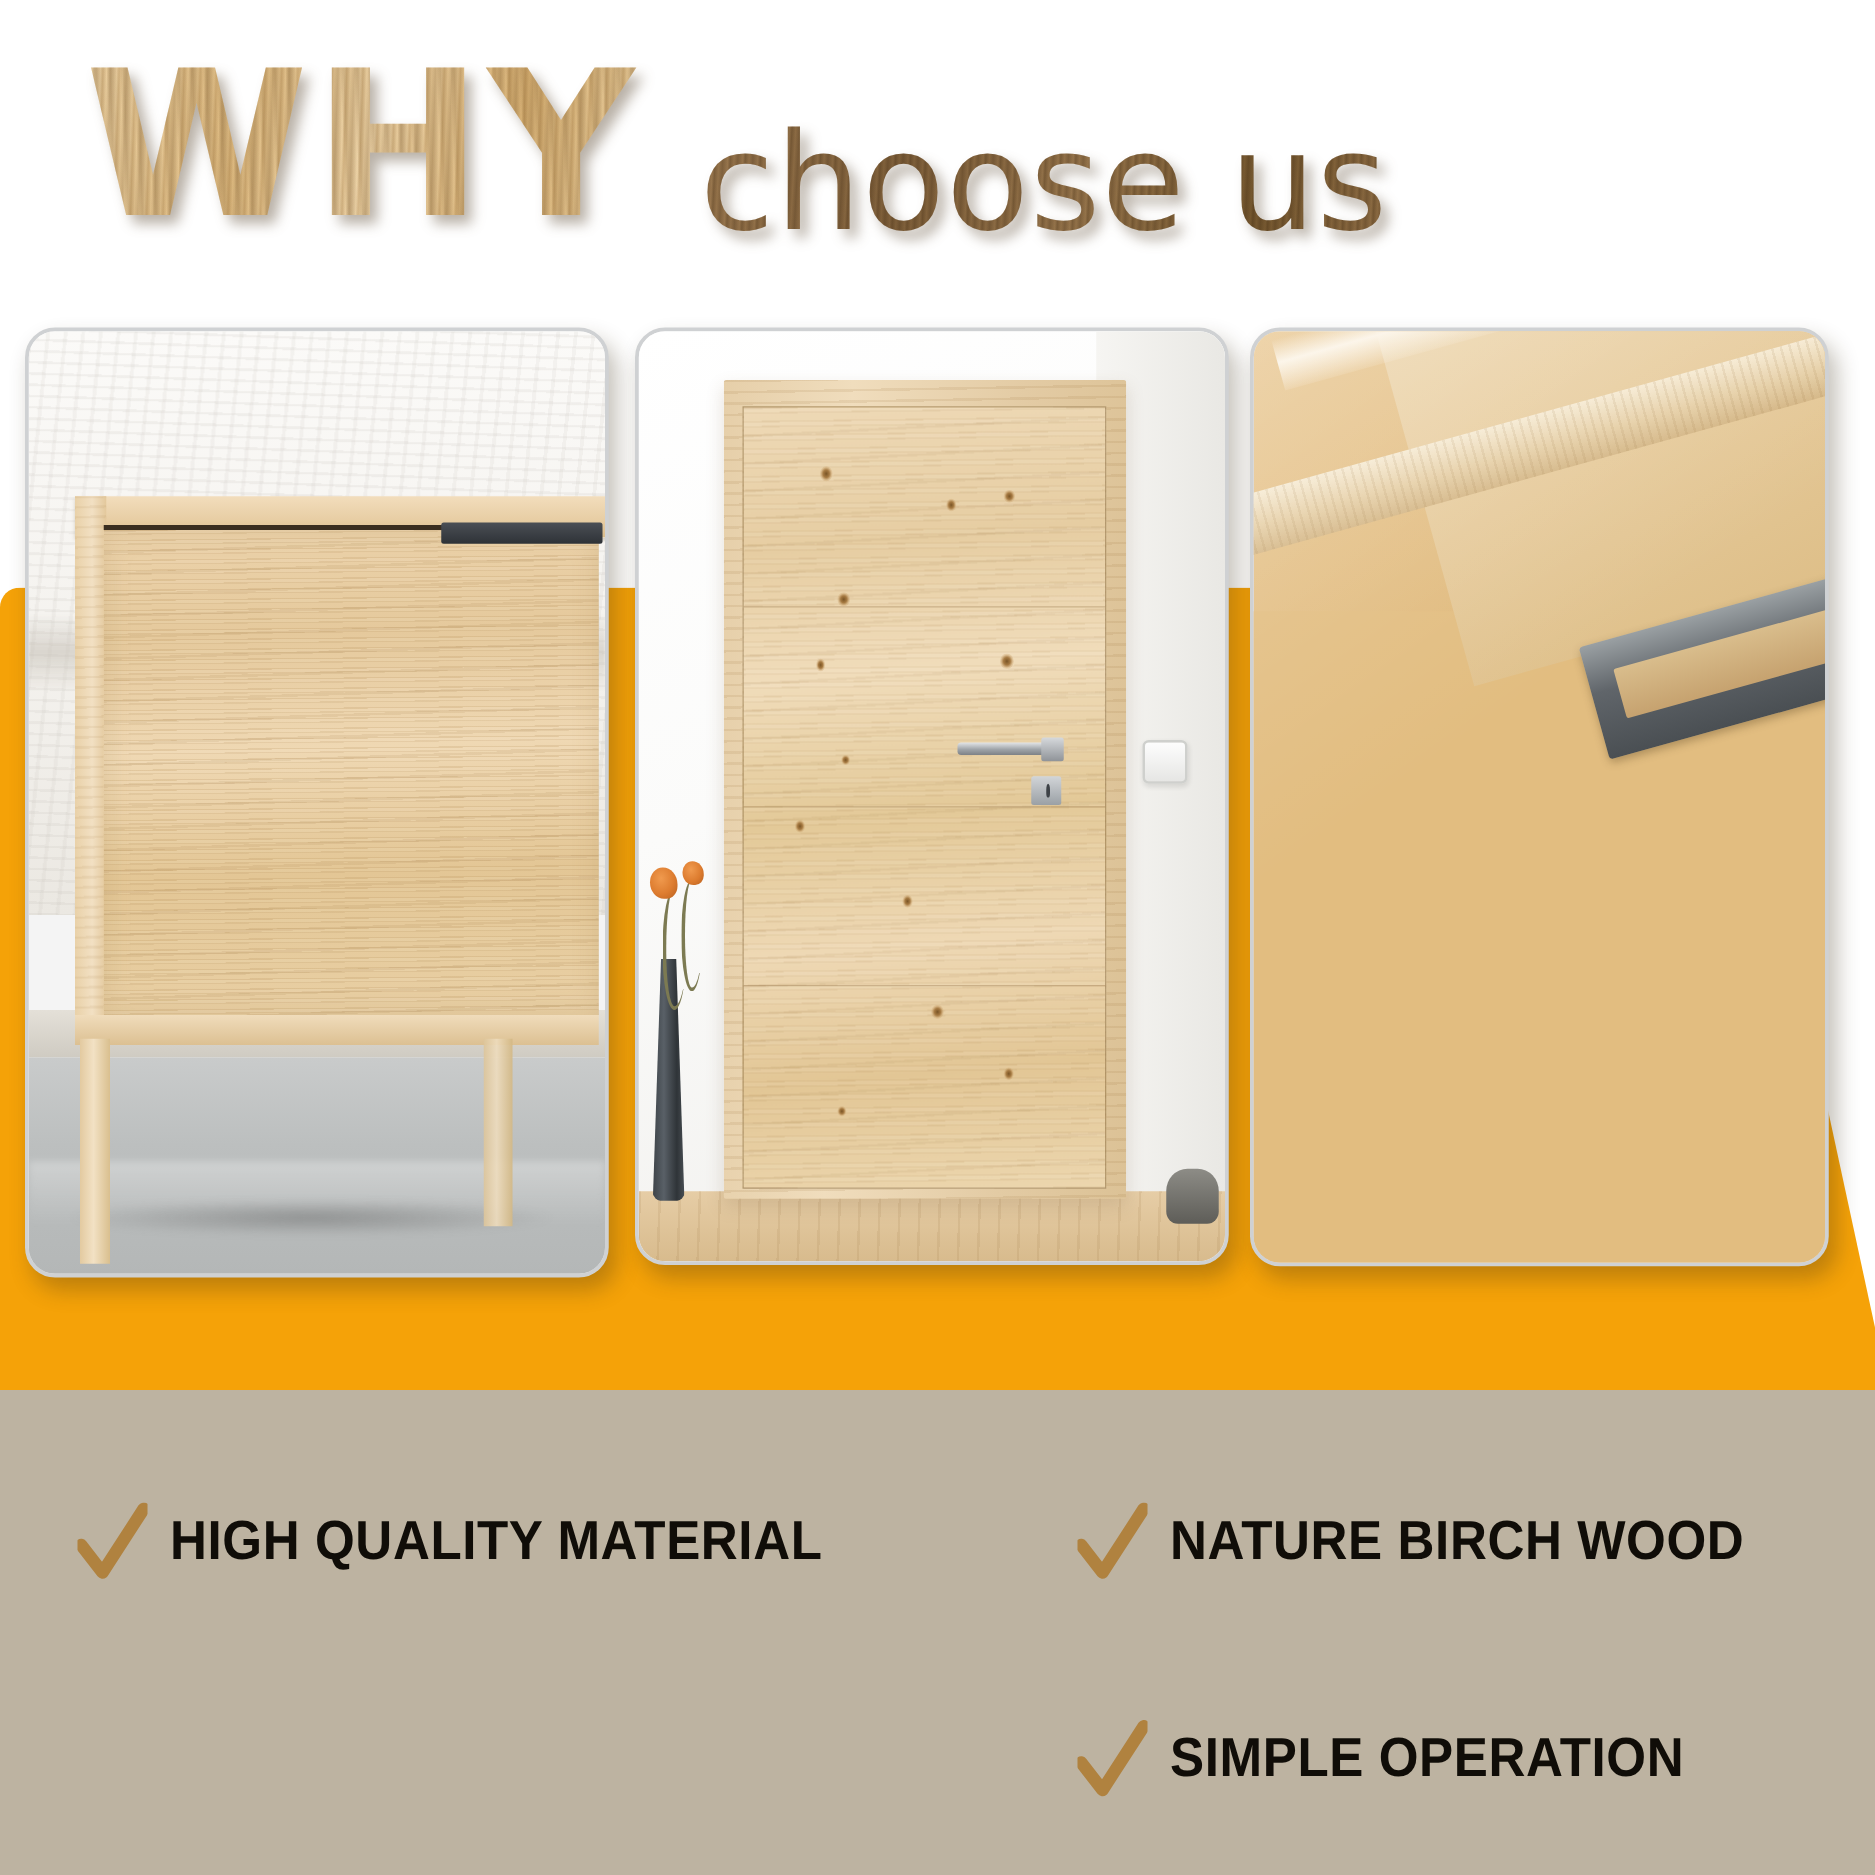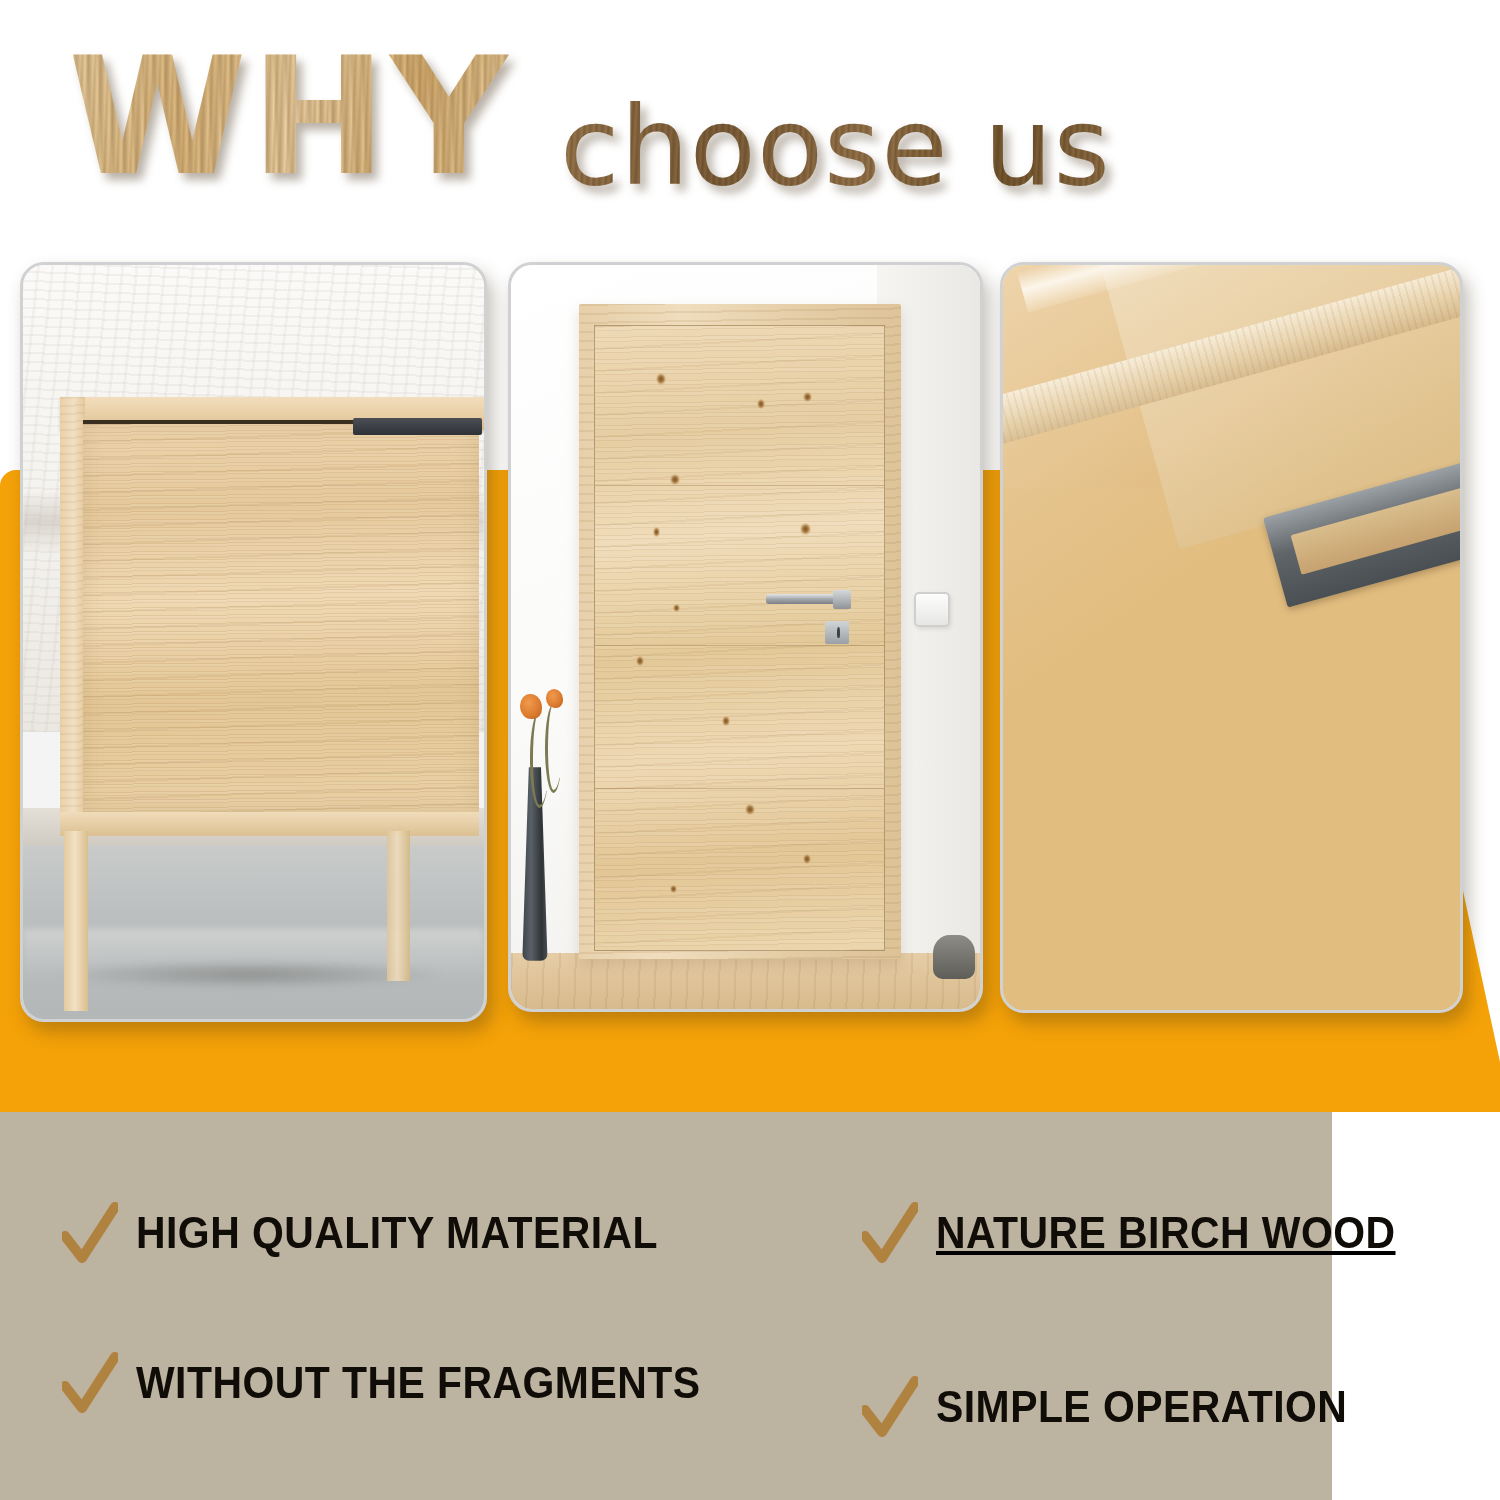--- a/index.html
+++ b/index.html
@@ -320,32 +320,32 @@
     border-radius:2px;
   }
   .c3-hi {
     position:absolute; left:0; top:0; width:100%; height:100%;
     background:linear-gradient(145deg, rgba(255,255,255,0.22) 0%, rgba(255,255,255,0) 42%);
     pointer-events:none;
   }
 
   
   #benefits {
-    position:absolute; left:0; top:1112px; width:1332px; height:388px;
+    position:absolute; left:0; top:1112px; width:1500px; height:388px;
     background:#bdb3a1;
     z-index:4;
   }
   .benefit-item {
     position:absolute;
     display:flex;
     align-items:center;
     gap:18px;
   }
   #b-0 { left:62px;  top:90px; }
-  #b-1 { left:862px; top:90px;text-decoration:underline; }
+  #b-1 { left:862px; top:90px; }
   #b-2 { left:62px;  top:240px; }
   #b-3 { left:862px; top:240px;margin-top:24px; }
 
   .check-icon {
     width:56px; height:62px;
     flex:0 0 auto;
     display:block;
   }
   .benefit-label {
     font-family:"Liberation Sans", sans-serif;
@@ -449,26 +449,20 @@
     <span class="benefit-label">HIGH QUALITY MATERIAL</span>
   </div>
 
   <div class="benefit-item" id="b-1">
     <svg class="check-icon" viewBox="0 0 56 62">
       <path d="M3 34 L20 56 L53 5" fill="none" stroke="#b0823f" stroke-width="10" stroke-linecap="round" stroke-linejoin="round"></path>
     </svg>
     <span class="benefit-label">NATURE BIRCH WOOD</span>
   </div>
 
-  <div class="benefit-item" id="b-2">
-    <svg class="check-icon" viewBox="0 0 56 62">
-      <path d="M3 34 L20 56 L53 5" fill="none" stroke="#b0823f" stroke-width="10" stroke-linecap="round" stroke-linejoin="round"></path>
-    </svg>
-    <span class="benefit-label">WITHOUT THE FRAGMENTS</span>
-  </div>
 
   <div class="benefit-item" id="b-3">
     <svg class="check-icon" viewBox="0 0 56 62">
       <path d="M3 34 L20 56 L53 5" fill="none" stroke="#b0823f" stroke-width="10" stroke-linecap="round" stroke-linejoin="round"></path>
     </svg>
     <span class="benefit-label">SIMPLE OPERATION</span>
   </div>
 
 </div>
 

